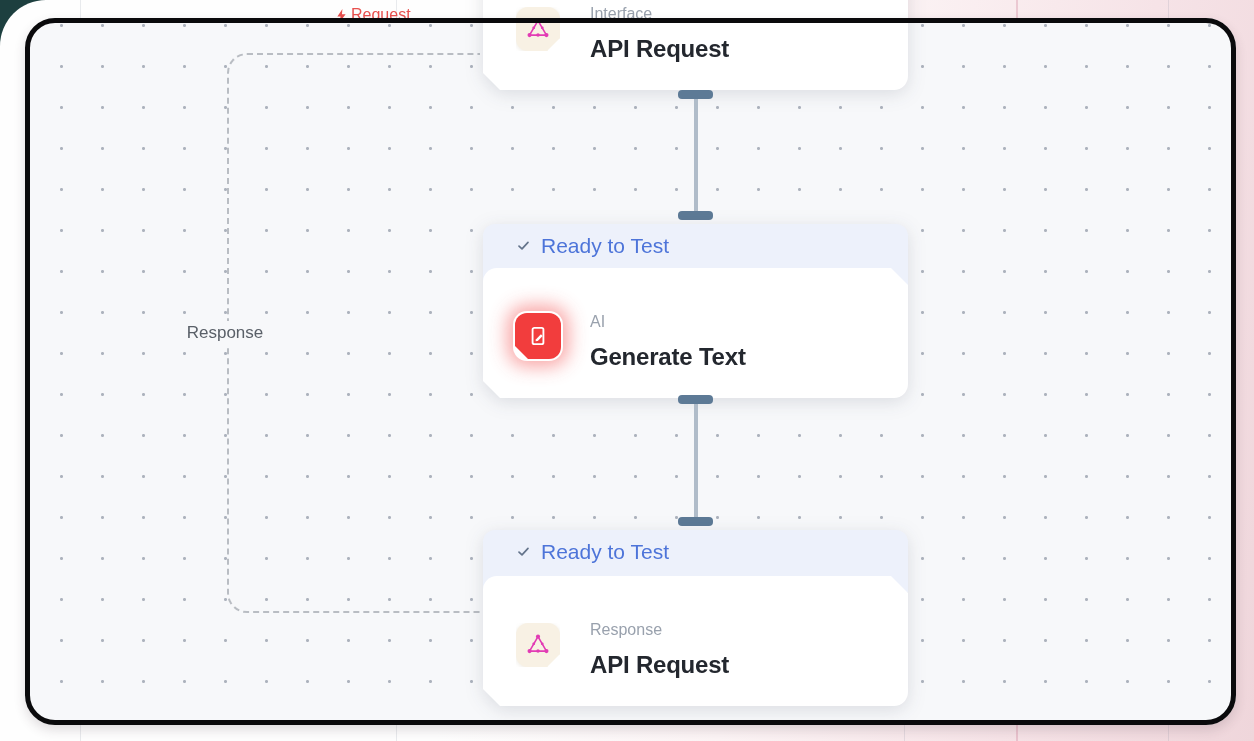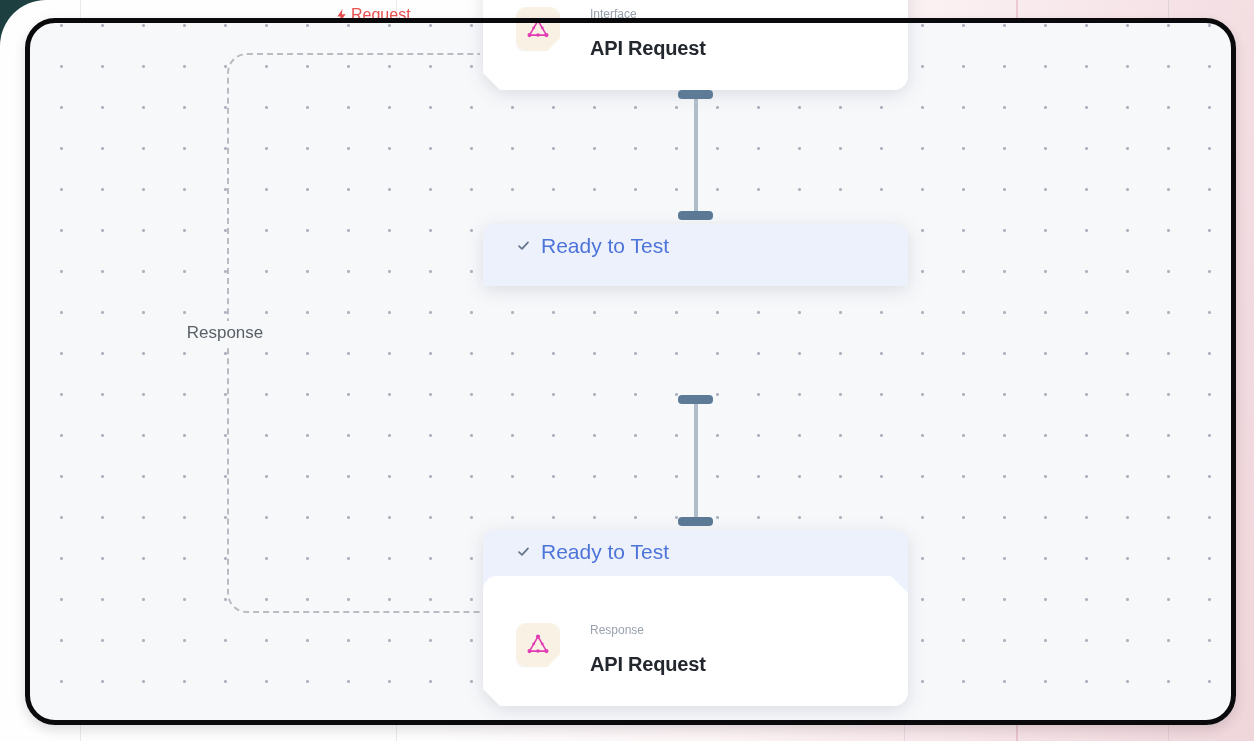--- a/index.html
+++ b/index.html
@@ -58,22 +58,22 @@
     background:#edf1fb;border-radius:12px 12px 0 0;
     display:flex;align-items:flex-start;padding:12px 0 0 33px;box-sizing:border-box;gap:10px;
   }
   .node-badge .badge-text{font-size:21px;font-weight:500;color:#4d74d9;line-height:20px;}
   .node-badge svg{margin-top:2px;}
   .node-card{
     position:absolute;left:0;right:0;height:130px;background:#ffffff;
     border-radius:14px;
     clip-path:polygon(0 0,calc(100% - 17px) 0,100% 17px,100% 100%,17px 100%,0 calc(100% - 17px));
   }
-  .node-card .n-cat{position:absolute;left:107px;top:44px;font-size:12px;line-height:20px;color:#99a1ad;}
-  .node-card .n-title{position:absolute;left:107px;top:75px;font-size:20px;line-height:27px;font-weight:700;color:#23272e;letter-spacing:-0.2px;}
+  .node-card .n-cat{position:absolute;left:107px;top:44px;font-size:16px;line-height:20px;color:#99a1ad;}
+  .node-card .n-title{position:absolute;left:107px;top:75px;font-size:24px;line-height:27px;font-weight:700;color:#23272e;letter-spacing:-0.2px;}
 
   .icon-tile{position:absolute;left:33px;top:47px;width:44px;height:44px;border-radius:12px;display:flex;align-items:center;justify-content:center;}
   .icon-tile.cream{
     background:#f8f1e4;
     clip-path:polygon(0 0,100% 0,100% calc(100% - 13px),calc(100% - 13px) 100%,0 100%);
     box-shadow:0 1px 4px rgba(160,140,90,0.18);
   }
   .icon-tile.red{
     left:32px;top:45px;width:46px;height:46px;background:#f23d3d;
     clip-path:polygon(0 0,100% 0,100% 100%,13px 100%,0 calc(100% - 13px));
@@ -139,20 +139,31 @@
     <div class="conn-handle bottom"></div>
   </div>
 
   <div class="node-group" style="top:224px;height:174px;">
     <div class="node-badge">
       <svg width="15" height="15" viewBox="0 0 16 16">
         <path d="M3.2 8.6 L6.4 11.6 L12.8 4.6" stroke="#64748b" stroke-width="1.8" fill="none" stroke-linecap="round" stroke-linejoin="round"></path>
       </svg>
       <span class="badge-text">Ready to Test</span>
     </div>
+    <div class="node-card" style="top:44px;">
+      <div class="red-glow"></div>
+      <div class="icon-tile red">
+        <svg width="26" height="26" viewBox="0 0 24 24">
+          <rect x="7" y="4.5" width="10" height="15" rx="1.6" fill="none" stroke="#ffffff" stroke-width="1.7"></rect>
+          <path d="M10.2 14.9 L14.7 10.4 L16.3 12 L11.8 16.5 L9.7 16.9 Z" fill="#ffffff"></path>
+        </svg>
+      </div>
+      <div class="n-cat">AI</div>
+      <div class="n-title">Generate Text</div>
+    </div>
   </div>
 
   <div class="connector" style="left:678px;top:395px;height:131px;">
     <div class="conn-line"></div>
     <div class="conn-handle top"></div>
     <div class="conn-handle bottom"></div>
   </div>
 
   <div class="node-group" style="top:530px;height:176px;">
     <div class="node-badge">

